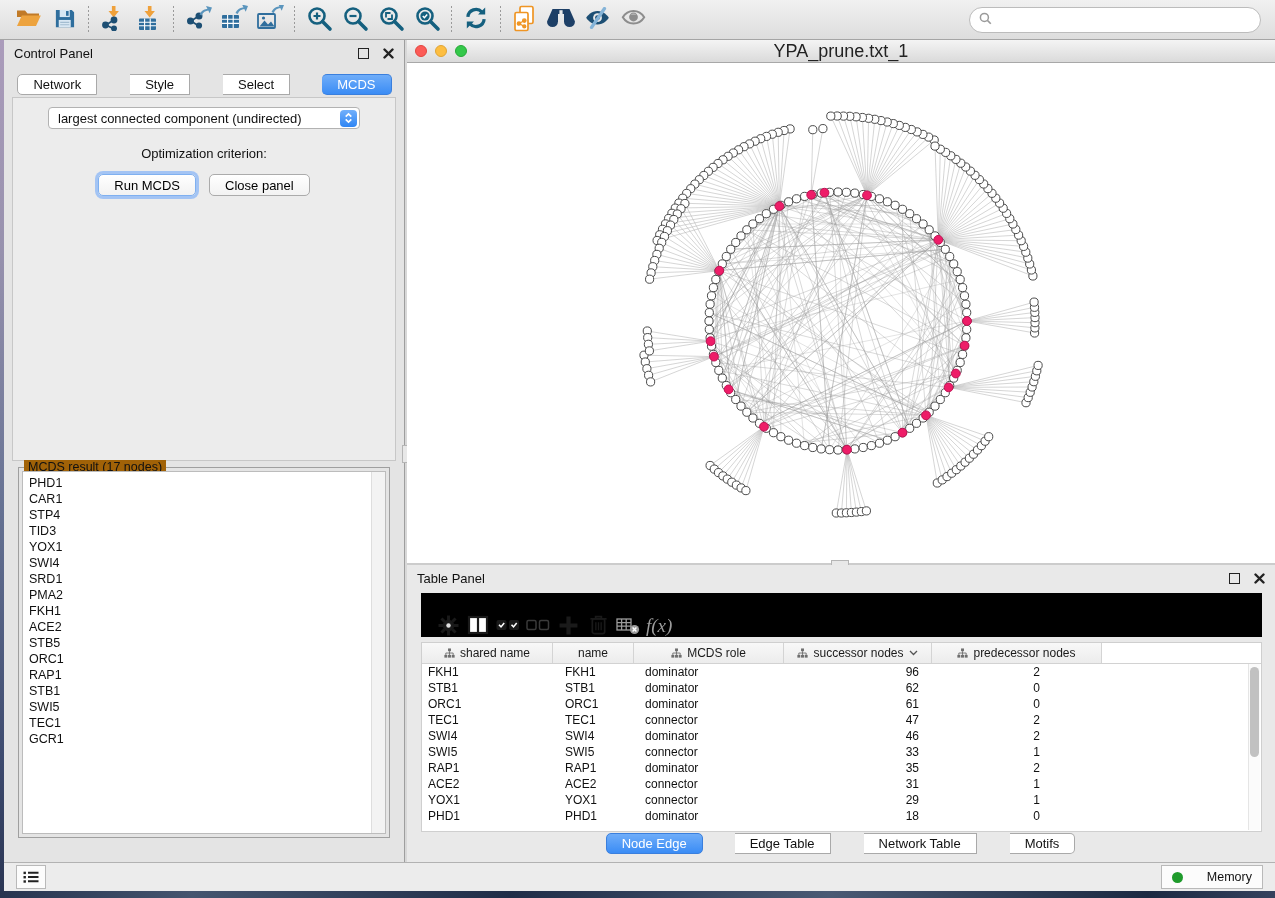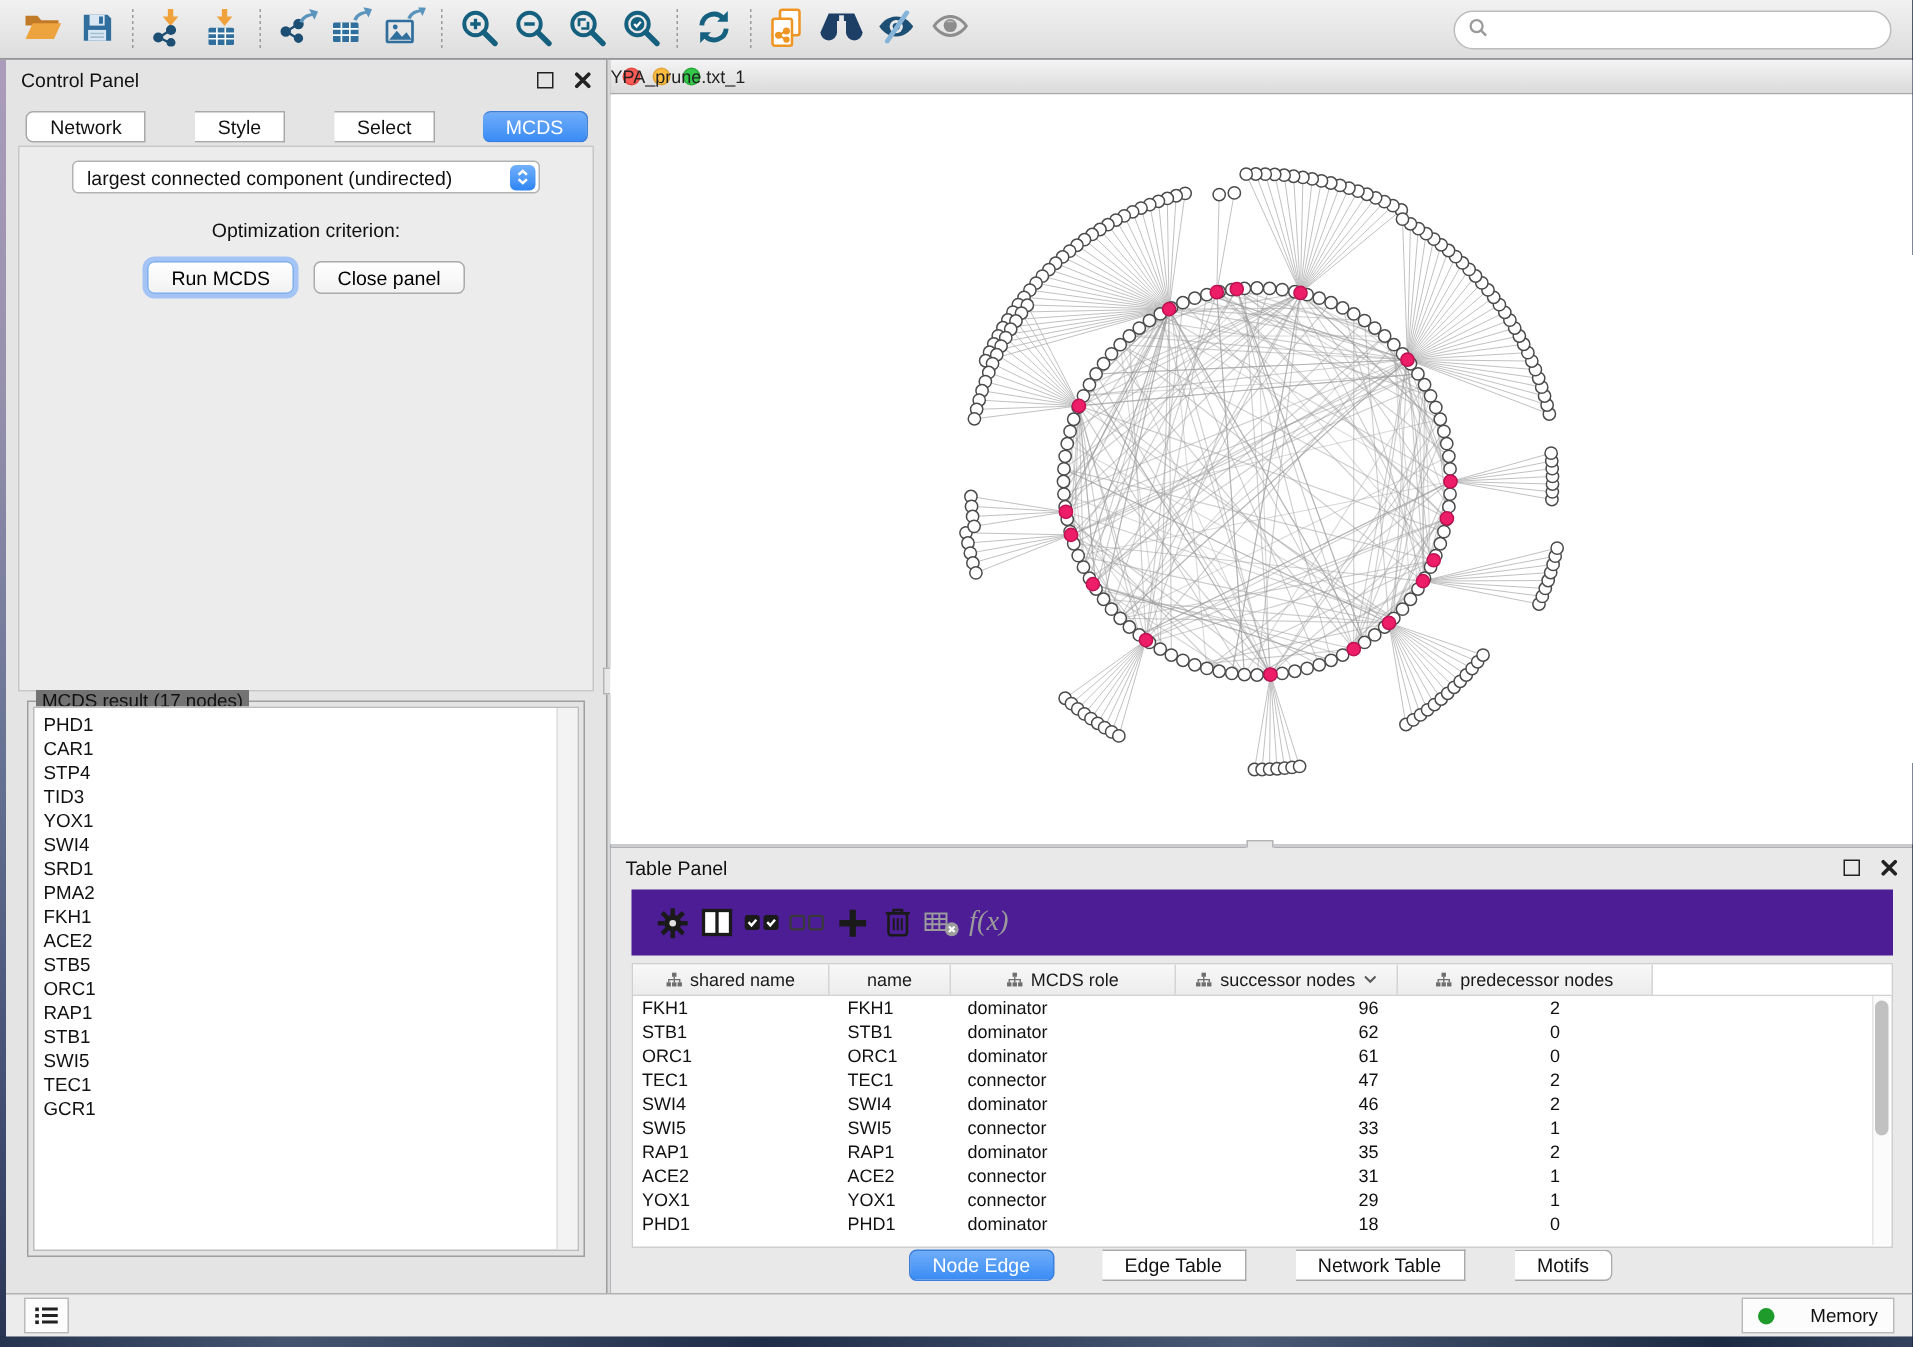--- a/index.html
+++ b/index.html
@@ -42,46 +42,46 @@
     border:1px solid #b2b2b2;border-radius:4px;box-sizing:border-box;display:flex;align-items:center;
     padding-left:9px;font-size:13px;cursor:default;}
   #criterion-stepper{position:absolute;right:2px;top:1.5px;width:17px;height:17px;border-radius:4px;
     background:linear-gradient(#72b0fb,#2e85f4);display:flex;align-items:center;justify-content:center;}
   #cp-buttons{margin-top:13px;display:flex;justify-content:center;gap:13px;}
   .btn{height:22px;padding:0 15px;background:linear-gradient(#ffffff,#f2f2f2);border:1px solid #ababab;
     border-radius:5px;font:13px "Liberation Sans",sans-serif;cursor:default;}
   .btn.focus-ring{box-shadow:0 0 0 3px rgba(115,170,250,.6);border-color:#7fb0f0;}
   #mcds-result{position:absolute;left:14px;right:14px;top:427px;height:371px;
     border:1px solid #9f9f9f;box-sizing:border-box;background:#e4e4e4;}
-  #mcds-result .legend{position:absolute;top:-8px;left:5px;background:#737373;padding:0 4px;font-size:12.5px;}
+  #mcds-result .legend{position:absolute;top:-8px;left:5px;background:#a16207;padding:0 4px;font-size:12.5px;}
   #mcds-list-wrap{position:absolute;inset:3px;background:#fff;border:1px solid #bcbcbc;overflow:hidden;}
   #mcds-list{position:absolute;left:0;top:0;right:13px;bottom:0;padding:3px 0 0 6px;
     font-size:12.5px;line-height:16px;}
   #mcds-scroll{position:absolute;right:0;top:0;bottom:0;width:13px;background:#f3f3f3;border-left:1px solid #dedede;}
   
   #v-splitter{position:absolute;left:404px;top:40px;width:3px;height:822px;background:#d8d8d8;
     border-left:1px solid #9e9e9e;box-sizing:border-box;}
   #v-splitter .knob{position:absolute;left:-3px;top:405px;width:8px;height:16px;background:#e8e8e8;
     border:1px solid #b5b5b5;}
   #h-splitter{position:absolute;left:407px;top:563px;width:868px;height:2px;background:#cccccc;}
   #h-splitter .knob{position:absolute;left:424px;top:-3px;width:16px;height:7px;background:#e8e8e8;border:1px solid #b5b5b5;}
   
   #network-panel{position:absolute;left:407px;top:40px;width:868px;height:523px;background:#fff;}
   #net-titlebar{height:22px;background:linear-gradient(#f4f4f4,#dadada);border-bottom:1px solid #a8a8a8;
     display:flex;align-items:center;padding:0 8px;position:relative;}
   .traffic{width:12px;height:12px;border-radius:50%;margin-right:8px;flex:none;box-sizing:border-box;}
   .t-red{background:#fc5b57;border:1px solid #e2463f;}
   .t-yellow{background:#fdbe41;border:1px solid #e0a535;}
   .t-green{background:#34c84a;border:1px solid #27a838;}
-  #net-title{position:absolute;left:0;right:0;font-size:12px;color:#222;}
+  #net-title{position:absolute;left:0;right:0;text-align:center;font-size:18px;color:#222;}
   #net-canvas{position:relative;width:868px;height:500px;background:#fff;}
   
   #table-panel{position:absolute;left:407px;top:565px;width:868px;height:297px;background:#e9e9e9;box-sizing:border-box;}
-  #tp-toolbar{position:absolute;left:14px;right:13px;top:28px;height:44px;background:#4c1d95;
-    display:flex;align-items:center;gap:6px;padding-left:15px;}
+  #tp-toolbar{position:absolute;left:14px;right:13px;top:28px;height:44px;background:#000000;
+    display:flex;align-items:flex-end;gap:6px;padding-left:15px;}
   .tp-icon{display:flex;align-items:center;justify-content:center;width:24px;height:24px;}
   #fx-label{font-family:"Liberation Serif",serif;font-style:italic;font-size:19px;color:#9b9b9b;}
   #node-table-wrap{position:absolute;left:14px;right:13px;top:77px;height:190px;background:#fff;
     border:1px solid #cfcfcf;box-sizing:border-box;overflow:hidden;}
   #nt-header{display:flex;height:20px;background:linear-gradient(#f8f8f8,#ececec);border-bottom:1px solid #d2d2d2;}
   .th{display:flex;align-items:center;justify-content:center;gap:5px;border-right:1px solid #d4d4d4;
     font-size:12px;color:#1a1a1a;box-sizing:border-box;flex:none;}
   .th.filler{border-right:none;background:#fff;flex:1;}
   .nt-row{display:flex;height:16px;align-items:center;font-size:12px;}
   .cell{flex:none;box-sizing:border-box;white-space:nowrap;overflow:hidden;}

